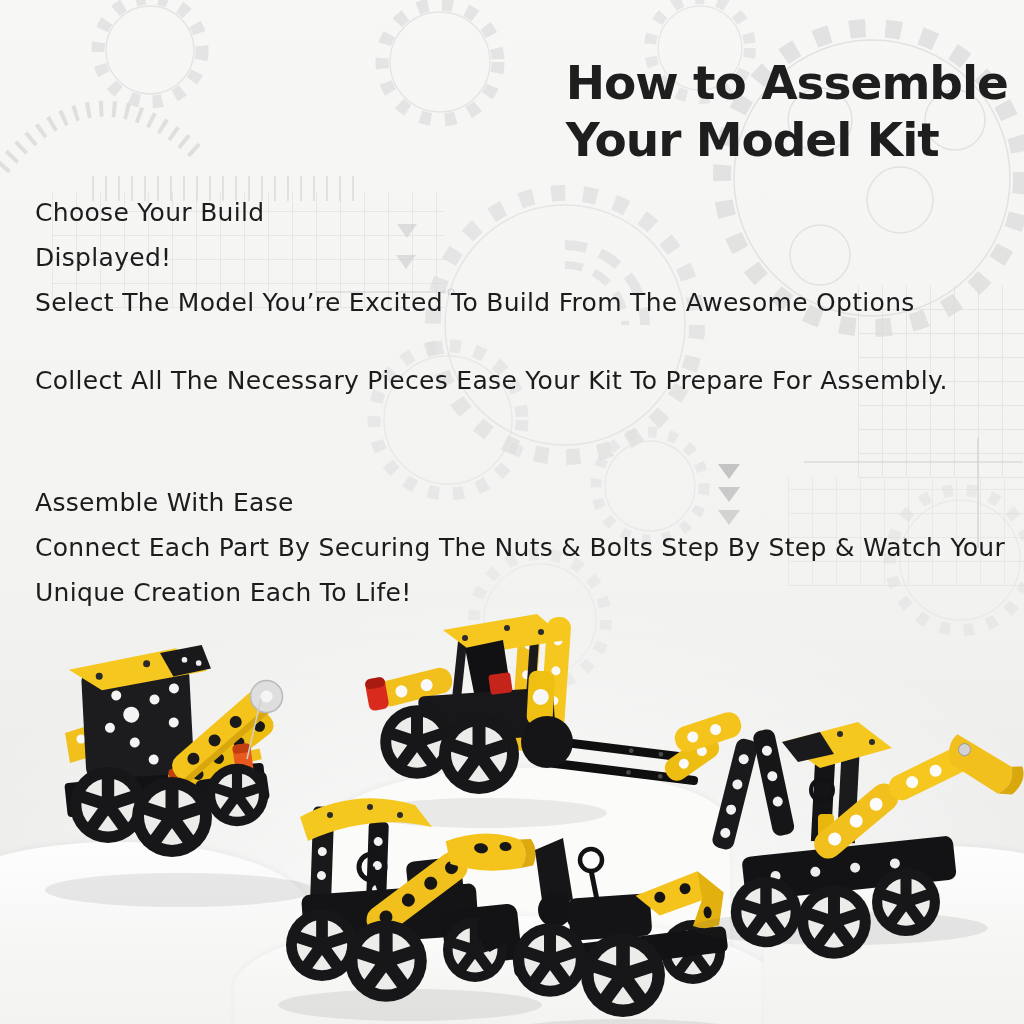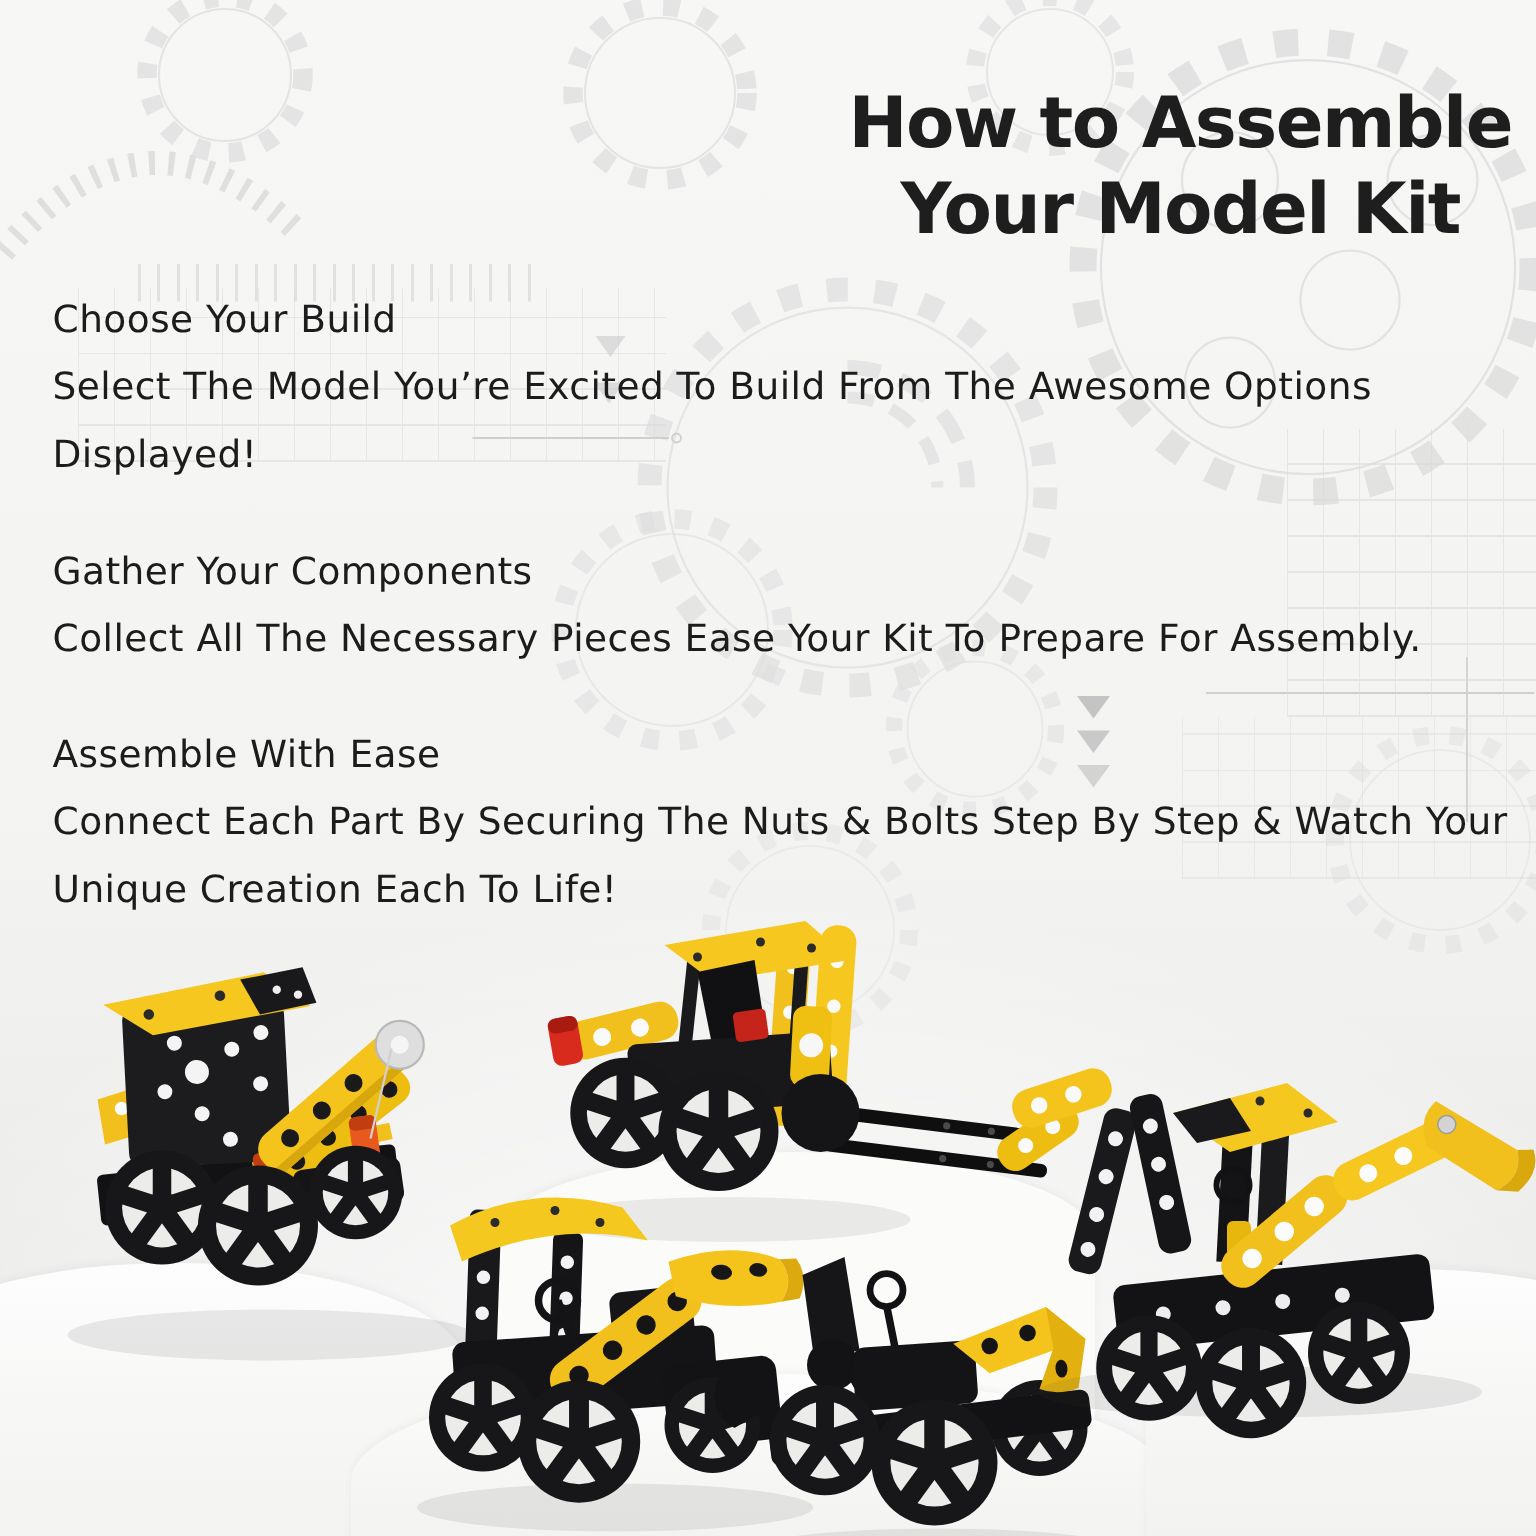--- a/index.html
+++ b/index.html
@@ -22,21 +22,21 @@
   .hatch{position:absolute;left:92px;top:176px;width:262px;height:25px;z-index:1;opacity:.8;
     background:repeating-linear-gradient(90deg,#dcdcdc 0 2px,transparent 2px 13px);}
   .tri-col{position:absolute;left:718px;top:464px;z-index:2;display:flex;flex-direction:column;gap:8px;}
   .tri{width:0;height:0;border-left:11px solid transparent;border-right:11px solid transparent;
        border-top:15px solid #c4c4c4;}
   .tri.t2{opacity:.9}.tri.t3{opacity:.7}
   .tri-faint{position:absolute;z-index:1;width:0;height:0;border-left:10px solid transparent;
        border-right:10px solid transparent;border-top:14px solid #cccccc;opacity:.6;}
   .tf-1{left:397px;top:224px;} .tf-2{left:396px;top:255px;}
   
-  .title{position:absolute;right:16px;top:54px;z-index:4;text-align:center;
+  .title{position:absolute;right:16px;top:54px;z-index:4;text-align:left;
     font-size:47px;line-height:57px;font-weight:800;letter-spacing:-1px;color:#1e1e1e;}
   .step{position:absolute;left:35px;z-index:4;color:#1c1c1c;
     font-size:25px;line-height:45px;letter-spacing:.3px;font-weight:500;}
   .step-1{top:190px;} .step-2{top:358px;} .step-3{top:480px;}
   
   .pedestal{position:absolute;z-index:2;
     background:linear-gradient(180deg,#fdfdfd 0%,#f6f6f5 45%,#f0f0ef 100%);
     box-shadow:0 -2px 6px rgba(0,0,0,.04);}
   .ped-left{left:-80px;top:842px;width:392px;height:250px;border-radius:50% 50% 0 0 / 72px 72px 0 0;}
   .ped-midtall{left:330px;top:768px;width:400px;height:300px;border-radius:50% 50% 0 0 / 58px 58px 0 0;background:#fbfbfa;}
@@ -115,26 +115,25 @@
     <div class="tri t3"></div>
   </div>
 
   <h1 class="title" style="margin:0;">
     <div>How to Assemble</div>
     <div>Your Model Kit</div>
   </h1>
 
   <div class="step step-1">
     <div>Choose Your Build</div>
+    <div>Displayed!</div>
     <div>Select The Model You’re Excited To Build From The Awesome Options</div>
-    <div>Displayed!</div>
   </div>
 
   <div class="step step-2">
-    <div>Gather Your Components</div>
     <div>Collect All The Necessary Pieces Ease Your Kit To Prepare For Assembly.</div>
   </div>
 
   <div class="step step-3">
     <div>Assemble With Ease</div>
     <div>Connect Each Part By Securing The Nuts &amp; Bolts Step By Step &amp; Watch Your</div>
     <div>Unique Creation Each To Life!</div>
   </div>
 
   <div class="pedestal ped-midtall"></div>

